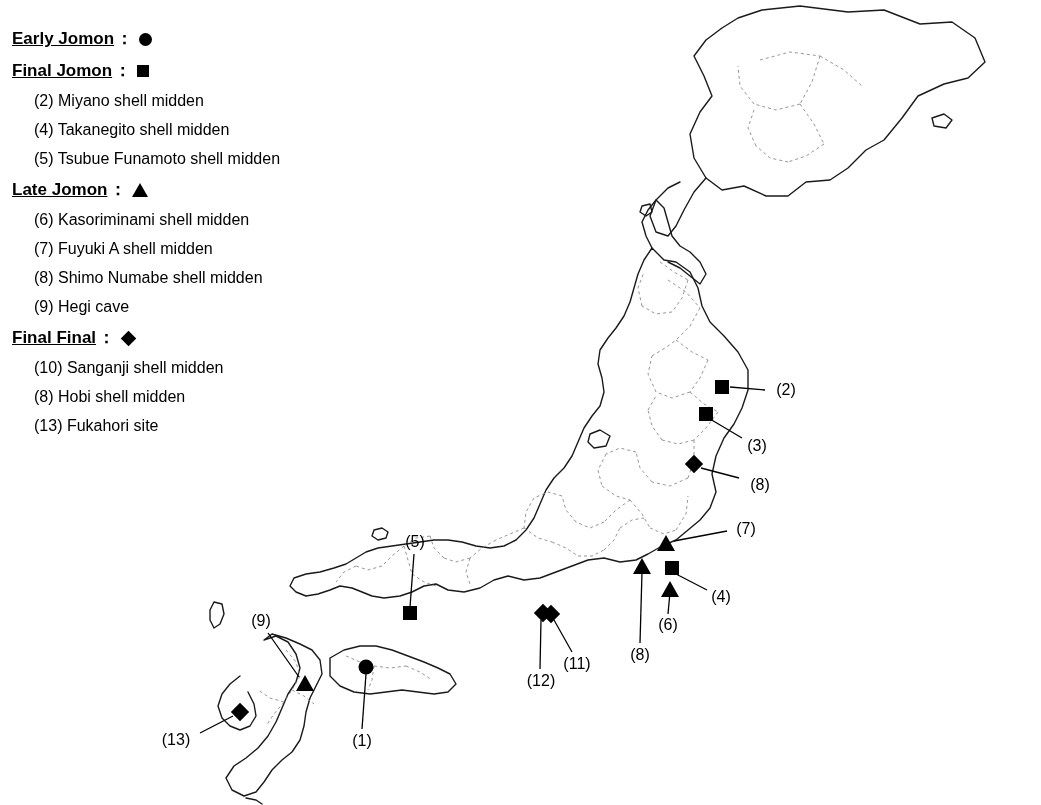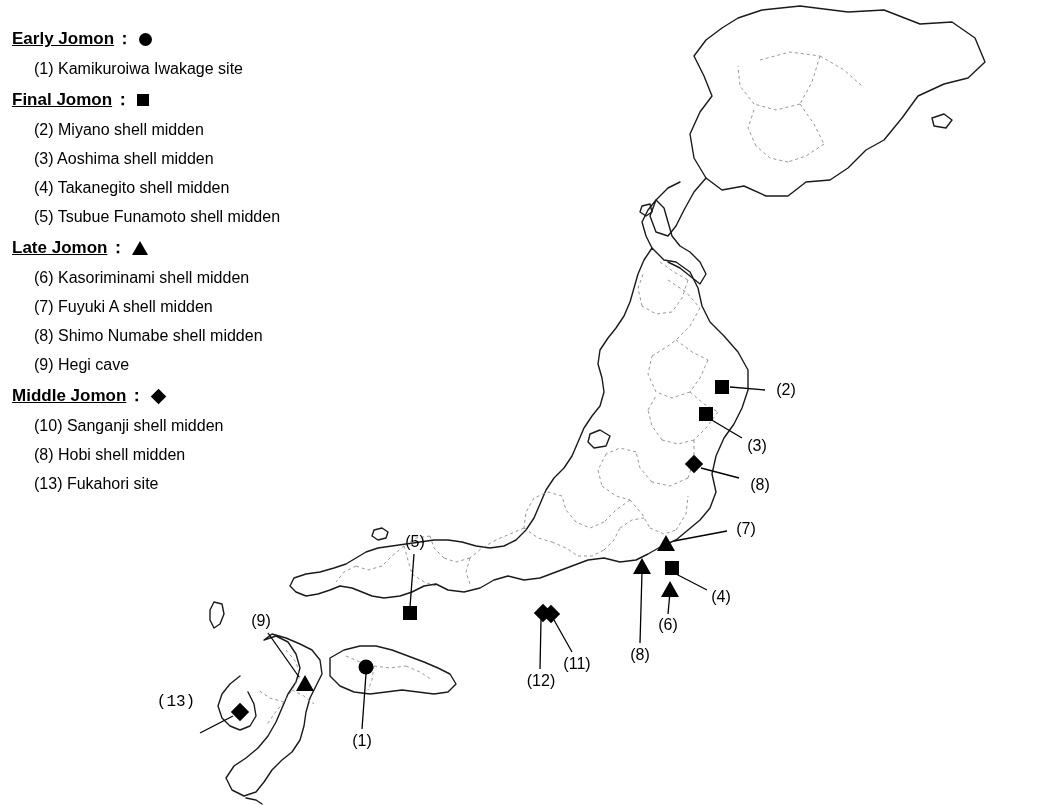--- a/index.html
+++ b/index.html
@@ -192,58 +192,56 @@
         <div class="site-label" style="left: 640px; top: 655px;">(8)</div>
         <div class="marker m-triangle" style="left: 305px; top: 683px;"></div>
         <div class="site-label" style="left: 261px; top: 621px;">(9)</div>
         <div class="marker m-diamond" style="left: 694px; top: 464px;"></div>
         <div class="site-label" style="left: 760px; top: 485px;">(8)</div>
         <div class="marker m-diamond" style="left: 551px; top: 614px;"></div>
         <div class="site-label" style="left: 577px; top: 664px;">(11)</div>
         <div class="marker m-diamond" style="left: 543px; top: 613px;"></div>
         <div class="site-label" style="left: 541px; top: 681px;">(12)</div>
         <div class="marker m-diamond" style="left: 240px; top: 712px;"></div>
-        <div class="site-label" style="left: 176px; top: 702px; font-family: Liberation Mono, monospace;">(13)</div>
+        <div class="site-label" style="left: 176px; top: 740px;">(13)</div>
       </div>
   </div>
 
   <div id="legend">
       <div class="legend-group">
         <div class="legend-head">
           <span class="hd-text">Early Jomon</span>
           <span class="hd-colon">：</span>
           <span class="gl gl-circle"></span>
         </div>
-        <div class="legend-item">(1) Kamikuroiwa Iwakage site</div>
       </div>
       <div class="legend-group">
         <div class="legend-head">
           <span class="hd-text">Final Jomon</span>
           <span class="hd-colon">：</span>
           <span class="gl gl-square"></span>
         </div>
         <div class="legend-item">(2) Miyano shell midden</div>
-        <div class="legend-item">(3) Aoshima shell midden</div>
         <div class="legend-item">(4) Takanegito shell midden</div>
         <div class="legend-item">(5) Tsubue Funamoto shell midden</div>
       </div>
       <div class="legend-group">
         <div class="legend-head">
           <span class="hd-text">Late Jomon</span>
           <span class="hd-colon">：</span>
           <span class="gl gl-triangle"></span>
         </div>
         <div class="legend-item">(6) Kasoriminami shell midden</div>
         <div class="legend-item">(7) Fuyuki A shell midden</div>
         <div class="legend-item">(8) Shimo Numabe shell midden</div>
         <div class="legend-item">(9) Hegi cave</div>
       </div>
       <div class="legend-group">
         <div class="legend-head">
-          <span class="hd-text">Middle Jomon</span>
+          <span class="hd-text">Final Final</span>
           <span class="hd-colon">：</span>
           <span class="gl gl-diamond"></span>
         </div>
         <div class="legend-item">(10) Sanganji shell midden</div>
         <div class="legend-item">(8) Hobi shell midden</div>
         <div class="legend-item">(13) Fukahori site</div>
       </div>
     </div>
 
 </div>

